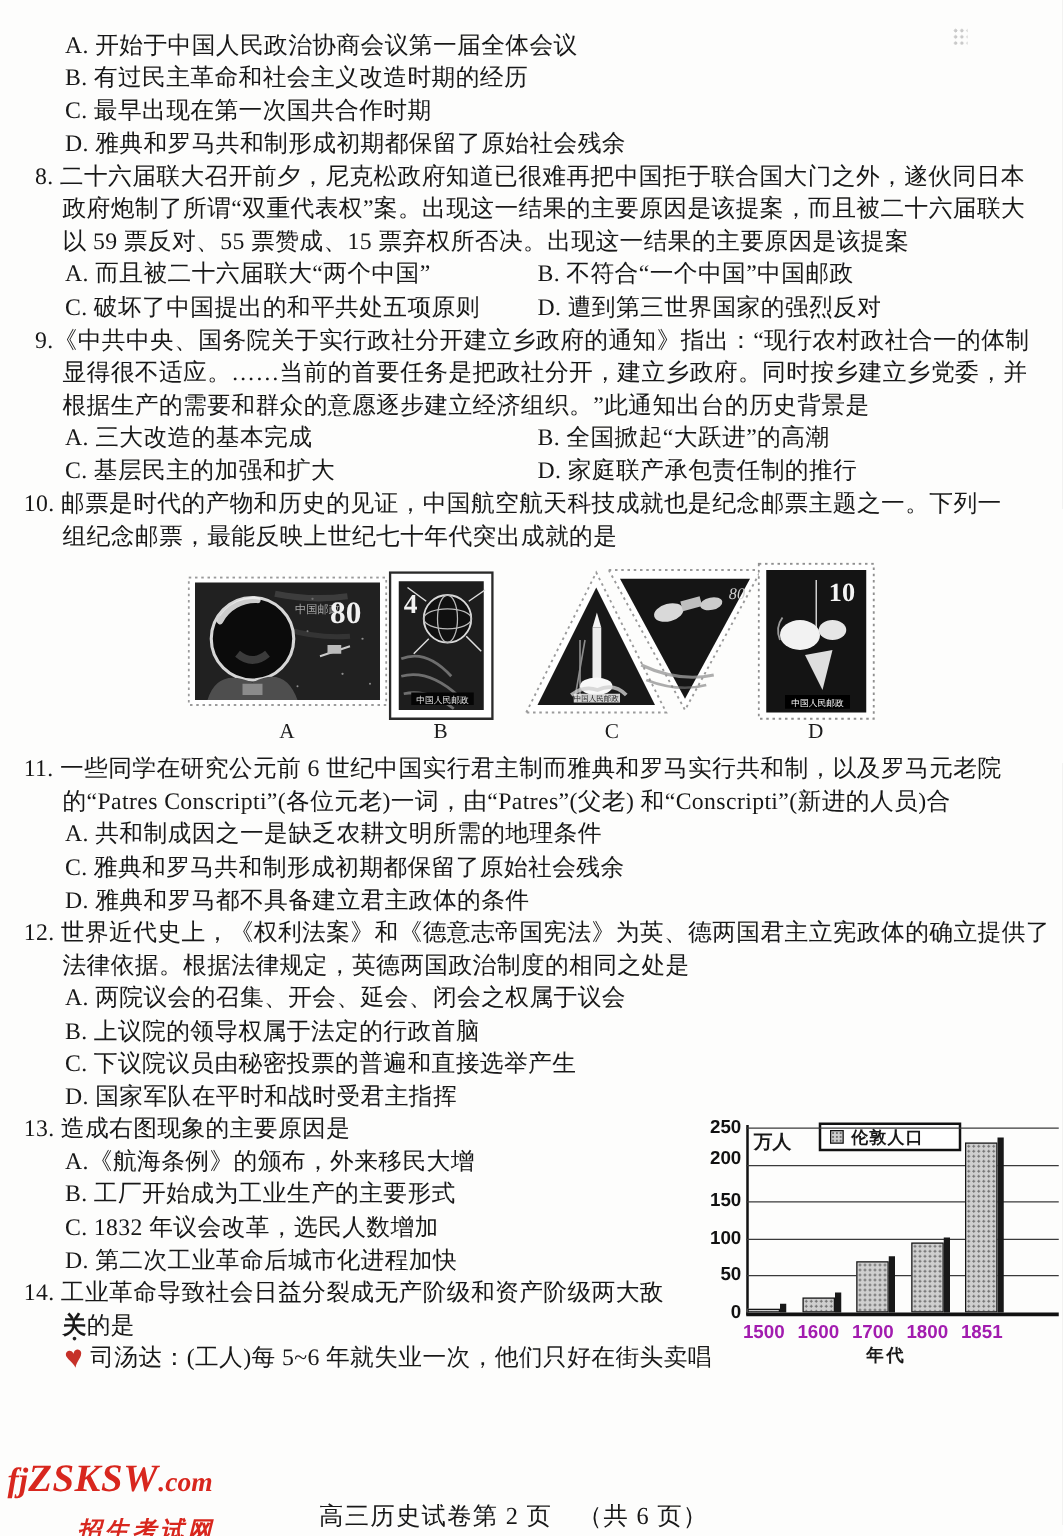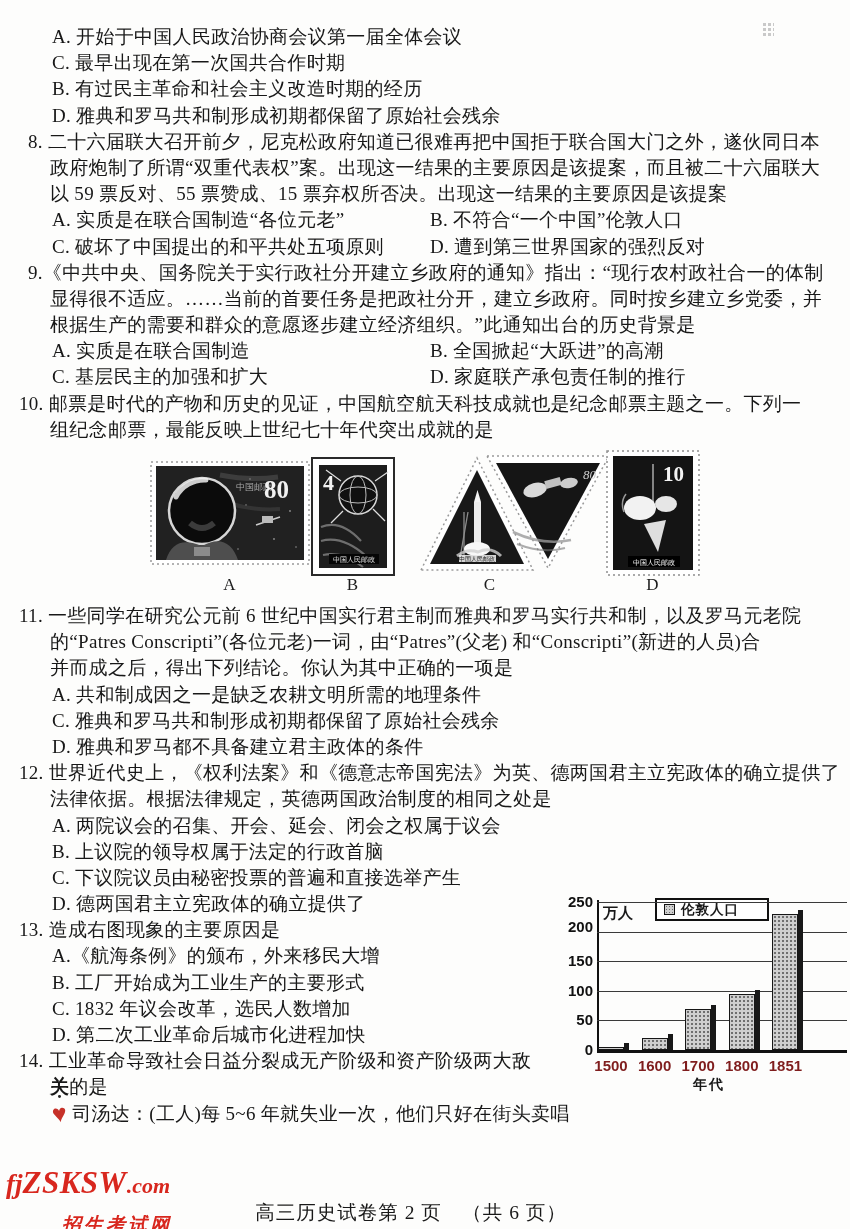--- a/index.html
+++ b/index.html
@@ -22,21 +22,21 @@
   .heart{color:#c63129;font-size:25px;margin-right:5px;vertical-align:-2px;display:inline-block;transform:rotate(-8deg);}
   
   .stamp{position:absolute;}
   .stamp-caption{position:absolute;width:44px;text-align:center;font-size:17px;letter-spacing:1px;color:#1c1c1c;top:574px;height:22px;line-height:22px;}
   
   #chart{position:absolute;left:553px;top:888px;width:297px;height:212px;font-family:"Liberation Sans","DejaVu Sans",sans-serif;}
   .axis-y{position:absolute;left:44px;top:12px;width:2px;height:152px;background:#111;}
   .axis-x{position:absolute;left:44px;top:162px;width:250px;height:3px;background:#111;}
   .chart-gridline{position:absolute;height:1px;background:#3a3a3a;}
   .ytick{position:absolute;left:0;width:40px;text-align:right;font-size:15px;font-weight:bold;color:#111;}
-  .xtick{position:absolute;width:44px;text-align:center;font-size:15px;font-weight:bold;color:#7f1d1d;}
+  .xtick{position:absolute;width:44px;text-align:center;font-size:15px;font-weight:bold;color:#a21caf;}
   .bar{position:absolute;width:26px;border:1px solid #161616;box-sizing:border-box;
        background-color:#cfcfcf;
        background-image:radial-gradient(circle,#6f6f6f 33%,rgba(0,0,0,0) 34%);
        background-size:4px 4px;}
   .bar-shadow{position:absolute;width:5px;background:#181818;}
   .chart-unit{position:absolute;left:50px;top:16px;font-size:15px;font-weight:bold;}
   .chart-xlabel{position:absolute;left:140px;top:188px;font-size:14px;font-weight:bold;letter-spacing:2px;}
   .legend{position:absolute;left:102px;top:10px;width:114px;height:23px;border:2px solid #111;
           background:#fff;display:flex;align-items:center;gap:6px;padding-left:7px;box-sizing:border-box;}
   .legend-swatch{width:11px;height:11px;border:1px solid #111;box-sizing:border-box;
@@ -53,47 +53,46 @@
   #smudge{position:absolute;left:762px;top:22px;width:12px;height:14px;opacity:.45;
           background-image:radial-gradient(circle,#8a8a8a 40%,rgba(0,0,0,0) 41%);background-size:5px 5px;}
 </style>
 </head>
 <body>
 
 <div id="page">
 
   <div id="text-flow">
       <div class="line opt"><span>A. 开始于中国人民政治协商会议第一届全体会议</span></div>
+      <div class="line opt"><span>B. 有过民主革命和社会主义改造时期的经历</span></div>
       <div class="line opt"><span>C. 最早出现在第一次国共合作时期</span></div>
-      <div class="line opt"><span>B. 有过民主革命和社会主义改造时期的经历</span></div>
       <div class="line opt"><span>D. 雅典和罗马共和制形成初期都保留了原始社会残余</span></div>
       <div class="line q"><span>8. 二十六届联大召开前夕，尼克松政府知道已很难再把中国拒于联合国大门之外，遂伙同日本</span></div>
       <div class="line cont"><span>政府炮制了所谓“双重代表权”案。出现这一结果的主要原因是该提案，而且被二十六届联大</span></div>
       <div class="line cont"><span>以 59 票反对、55 票赞成、15 票弃权所否决。出现这一结果的主要原因是该提案</span></div>
-      <div class="line opt"><span class="col1">A. 实质是在联合国制造“各位元老”</span><span class="col2">B. 不符合“一个中国”伦敦人口</span></div>
+      <div class="line opt"><span class="col1">A. 而且被二十六届联大“两个中国”</span><span class="col2">B. 不符合“一个中国”中国邮政</span></div>
       <div class="line opt"><span class="col1">C. 破坏了中国提出的和平共处五项原则</span><span class="col2">D. 遭到第三世界国家的强烈反对</span></div>
       <div class="line q"><span>9.《中共中央、国务院关于实行政社分开建立乡政府的通知》指出：“现行农村政社合一的体制</span></div>
       <div class="line cont"><span>显得很不适应。……当前的首要任务是把政社分开，建立乡政府。同时按乡建立乡党委，并</span></div>
       <div class="line cont"><span>根据生产的需要和群众的意愿逐步建立经济组织。”此通知出台的历史背景是</span></div>
-      <div class="line opt"><span class="col1">A. 实质是在联合国制造</span><span class="col2">B. 全国掀起“大跃进”的高潮</span></div>
+      <div class="line opt"><span class="col1">A. 三大改造的基本完成</span><span class="col2">B. 全国掀起“大跃进”的高潮</span></div>
       <div class="line opt"><span class="col1">C. 基层民主的加强和扩大</span><span class="col2">D. 家庭联产承包责任制的推行</span></div>
       <div class="line q2"><span>10. 邮票是时代的产物和历史的见证，中国航空航天科技成就也是纪念邮票主题之一。下列一</span></div>
       <div class="line cont" style="margin-bottom: 160px;"><span>组纪念邮票，最能反映上世纪七十年代突出成就的是</span></div>
       <div class="line q2"><span>11. 一些同学在研究公元前 6 世纪中国实行君主制而雅典和罗马实行共和制，以及罗马元老院</span></div>
       <div class="line cont"><span>的“Patres Conscripti”(各位元老)一词，由“Patres”(父老) 和“Conscripti”(新进的人员)合</span></div>
-      <div class="line cont"><span>并而成之后，得出下列结论。你认为其中正确的一项是</span></div>
       <div class="line opt"><span>A. 共和制成因之一是缺乏农耕文明所需的地理条件</span></div>
       <div class="line opt"><span>C. 雅典和罗马共和制形成初期都保留了原始社会残余</span></div>
       <div class="line opt"><span>D. 雅典和罗马都不具备建立君主政体的条件</span></div>
       <div class="line q2"><span>12. 世界近代史上，《权利法案》和《德意志帝国宪法》为英、德两国君主立宪政体的确立提供了</span></div>
       <div class="line cont"><span>法律依据。根据法律规定，英德两国政治制度的相同之处是</span></div>
       <div class="line opt"><span>A. 两院议会的召集、开会、延会、闭会之权属于议会</span></div>
       <div class="line opt"><span>B. 上议院的领导权属于法定的行政首脑</span></div>
       <div class="line opt"><span>C. 下议院议员由秘密投票的普遍和直接选举产生</span></div>
-      <div class="line opt"><span>D. 德两国君主立宪政体的确立提供了</span></div>
+      <div class="line opt"><span>D. 国家军队在平时和战时受君主指挥</span></div>
       <div class="line q2"><span>13. 造成右图现象的主要原因是</span></div>
       <div class="line opt"><span>A.《航海条例》的颁布，外来移民大增</span></div>
       <div class="line opt"><span>B. 工厂开始成为工业生产的主要形式</span></div>
       <div class="line opt"><span>C. 1832 年议会改革，选民人数增加</span></div>
       <div class="line opt"><span>D. 第二次工业革命后城市化进程加快</span></div>
       <div class="line q2"><span>14. 工业革命导致社会日益分裂成无产阶级和资产阶级两大敌</span></div>
       <div class="line cont"><span class="em">关</span><span>的是</span></div>
       <div class="line opt"><span class="heart">♥</span><span>司汤达：(工人)每 5~6 年就失业一次，他们只好在街头卖唱</span></div>
     </div>
 

